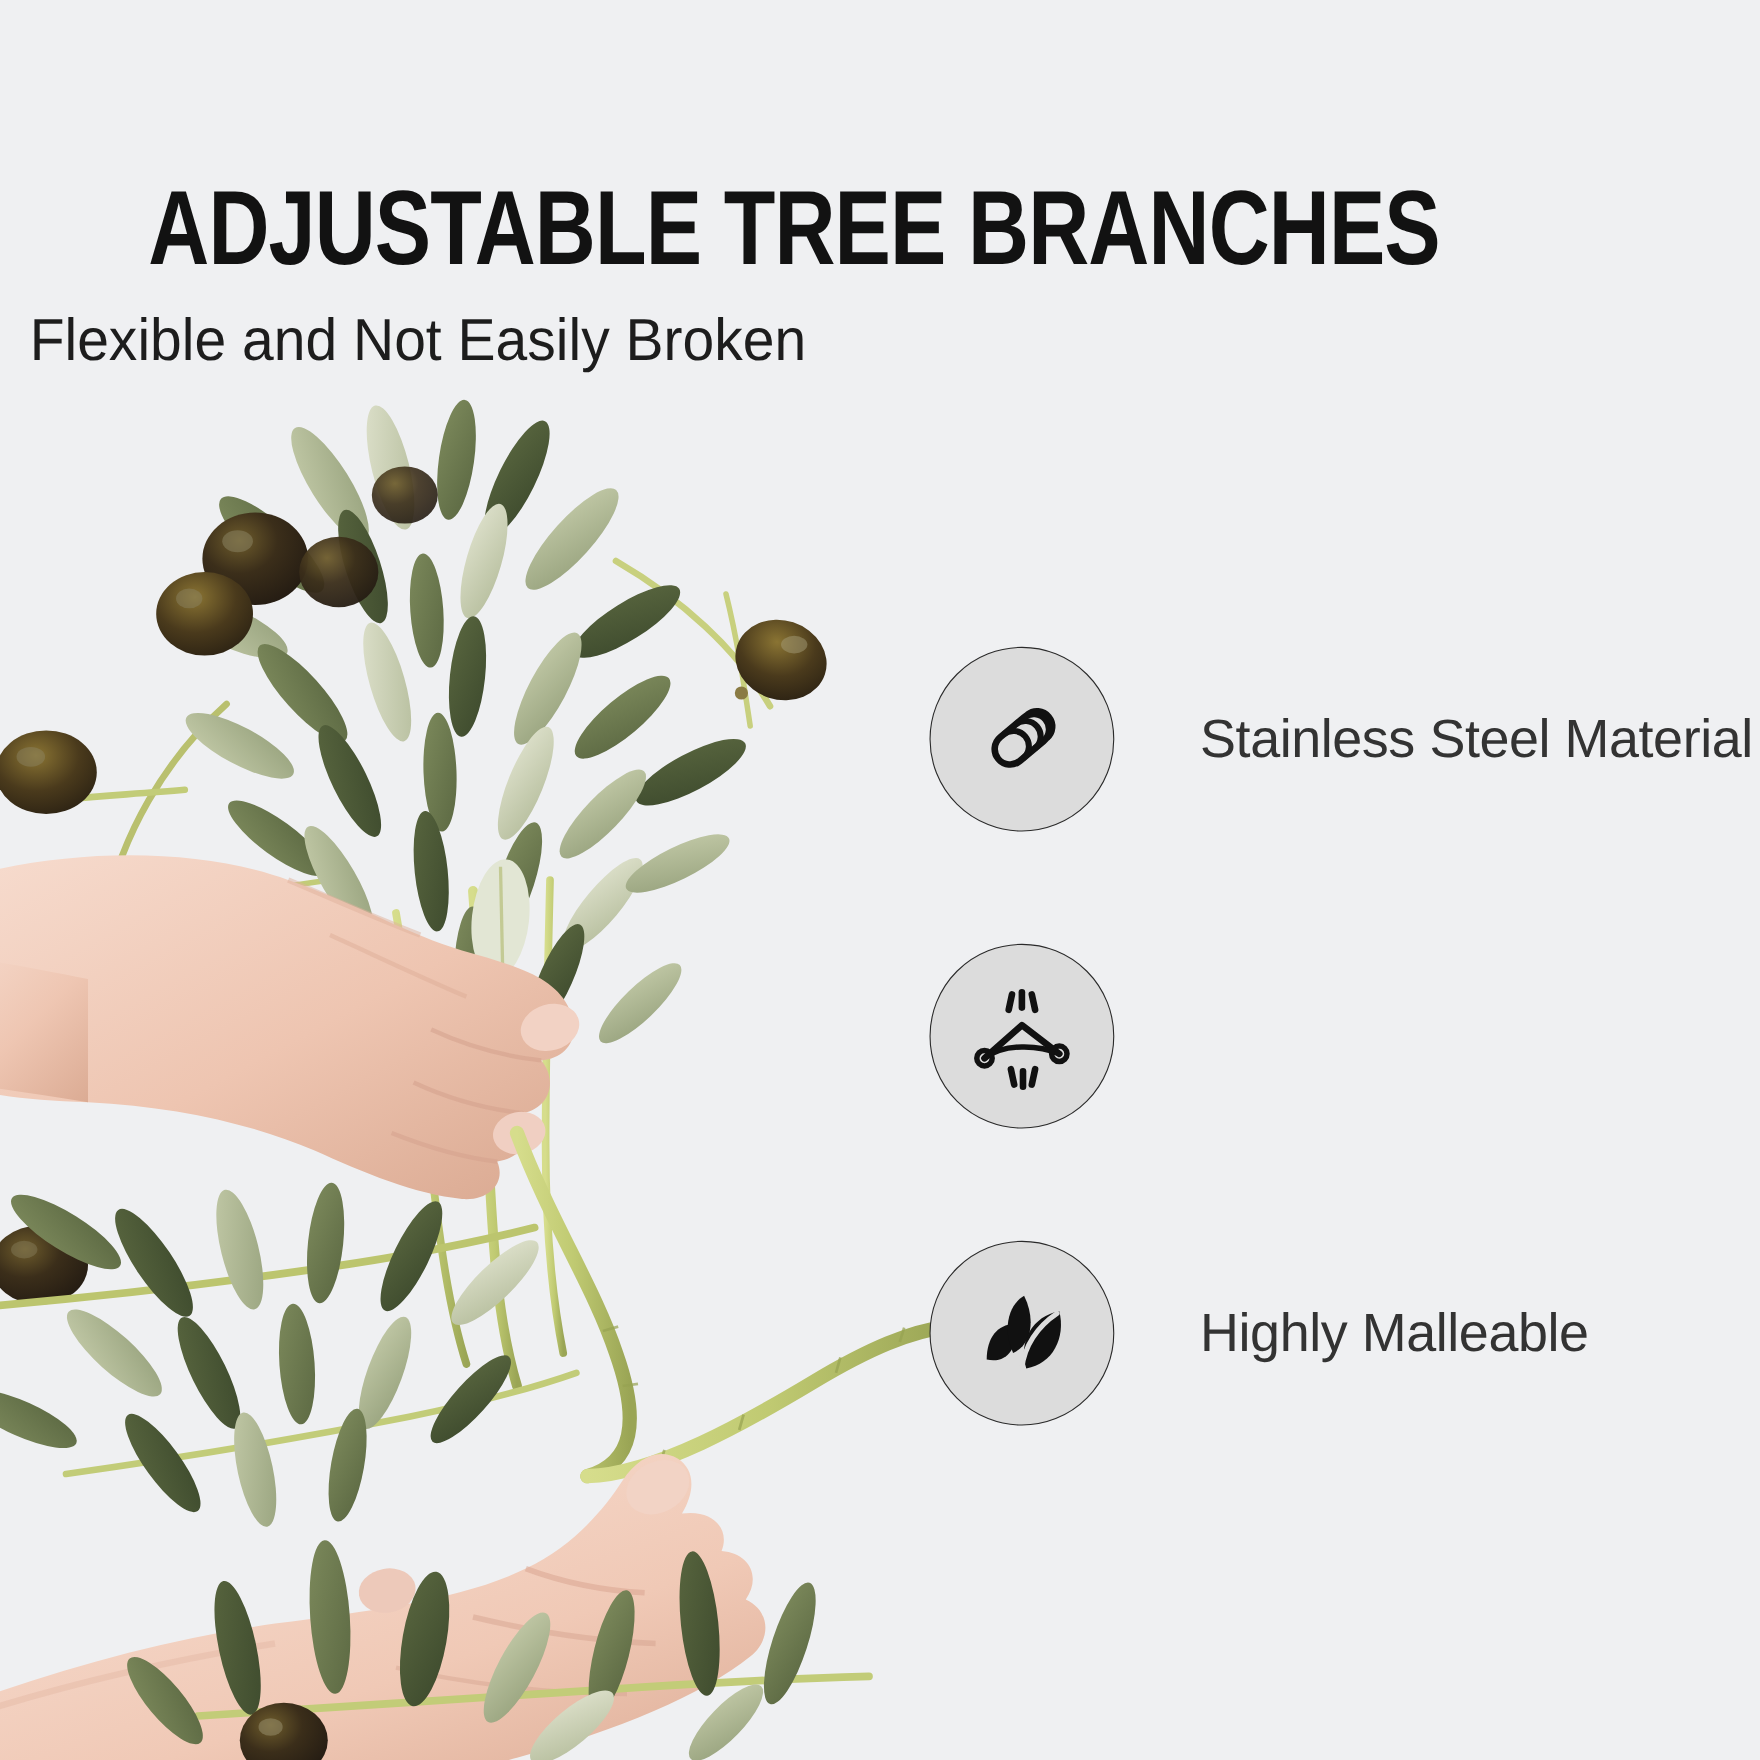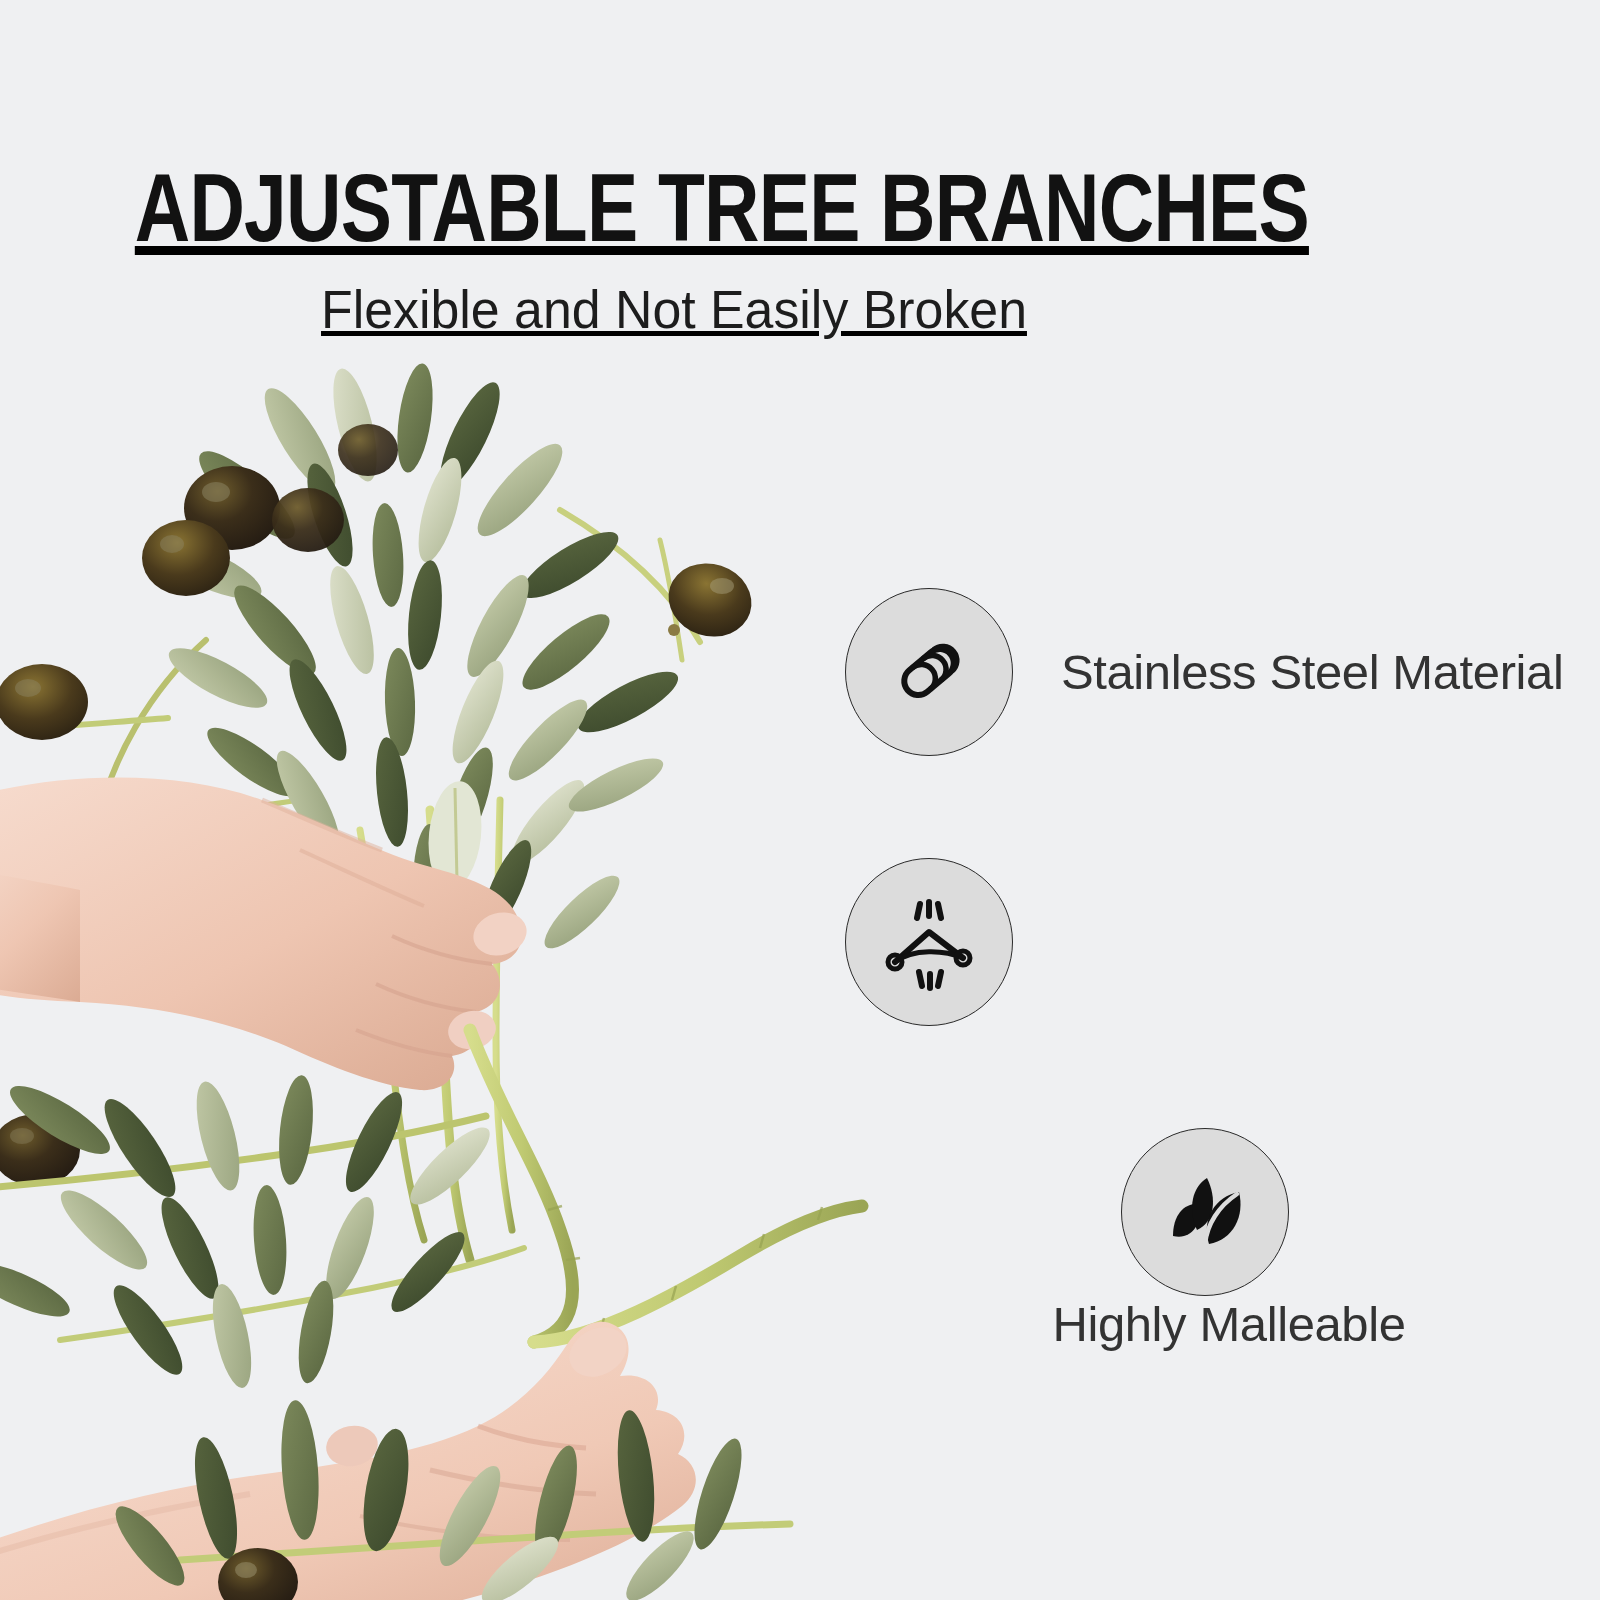--- a/index.html
+++ b/index.html
@@ -17,24 +17,23 @@
     width: 1600px; height: 1600px;
     background: #eff0f2;
     overflow: hidden;
   }
 
   
   .header {
     position: absolute;
     left: 0; top: 160px;
     width: 1348px;
-    text-align: center;
+    text-align: left;
     z-index: 40;
     pointer-events: none;
-    text-decoration: underline;
   }
   .title {
     font-family: "Liberation Sans", sans-serif;
     font-weight: 700;
     font-size: 96px;
     line-height: 1.0;
     letter-spacing: -1px;
     color: #121212;
     transform: scaleX(0.80);
     transform-origin: 50% 50%;
@@ -57,22 +56,23 @@
     position: absolute;
     left: 845px; top: 588px;
     width: 720px;
     z-index: 40;
   }
   .feature-row {
     display: flex;
     align-items: center;
     height: 168px;
     margin-bottom: 102px;
-  }
-  .feature-row:last-child { margin-bottom: 0; flex-direction: column; }
+    gap: 30px;
+  }
+  .feature-row:last-child { margin-bottom: 0; }
   .icon-circle {
     width: 168px; height: 168px;
     flex: 0 0 168px;
     border-radius: 50%;
     background: #dcdcdc;
     border: 1.5px solid #2a2a2a;
     display: flex;
     align-items: center;
     justify-content: center;
     box-sizing: border-box;

